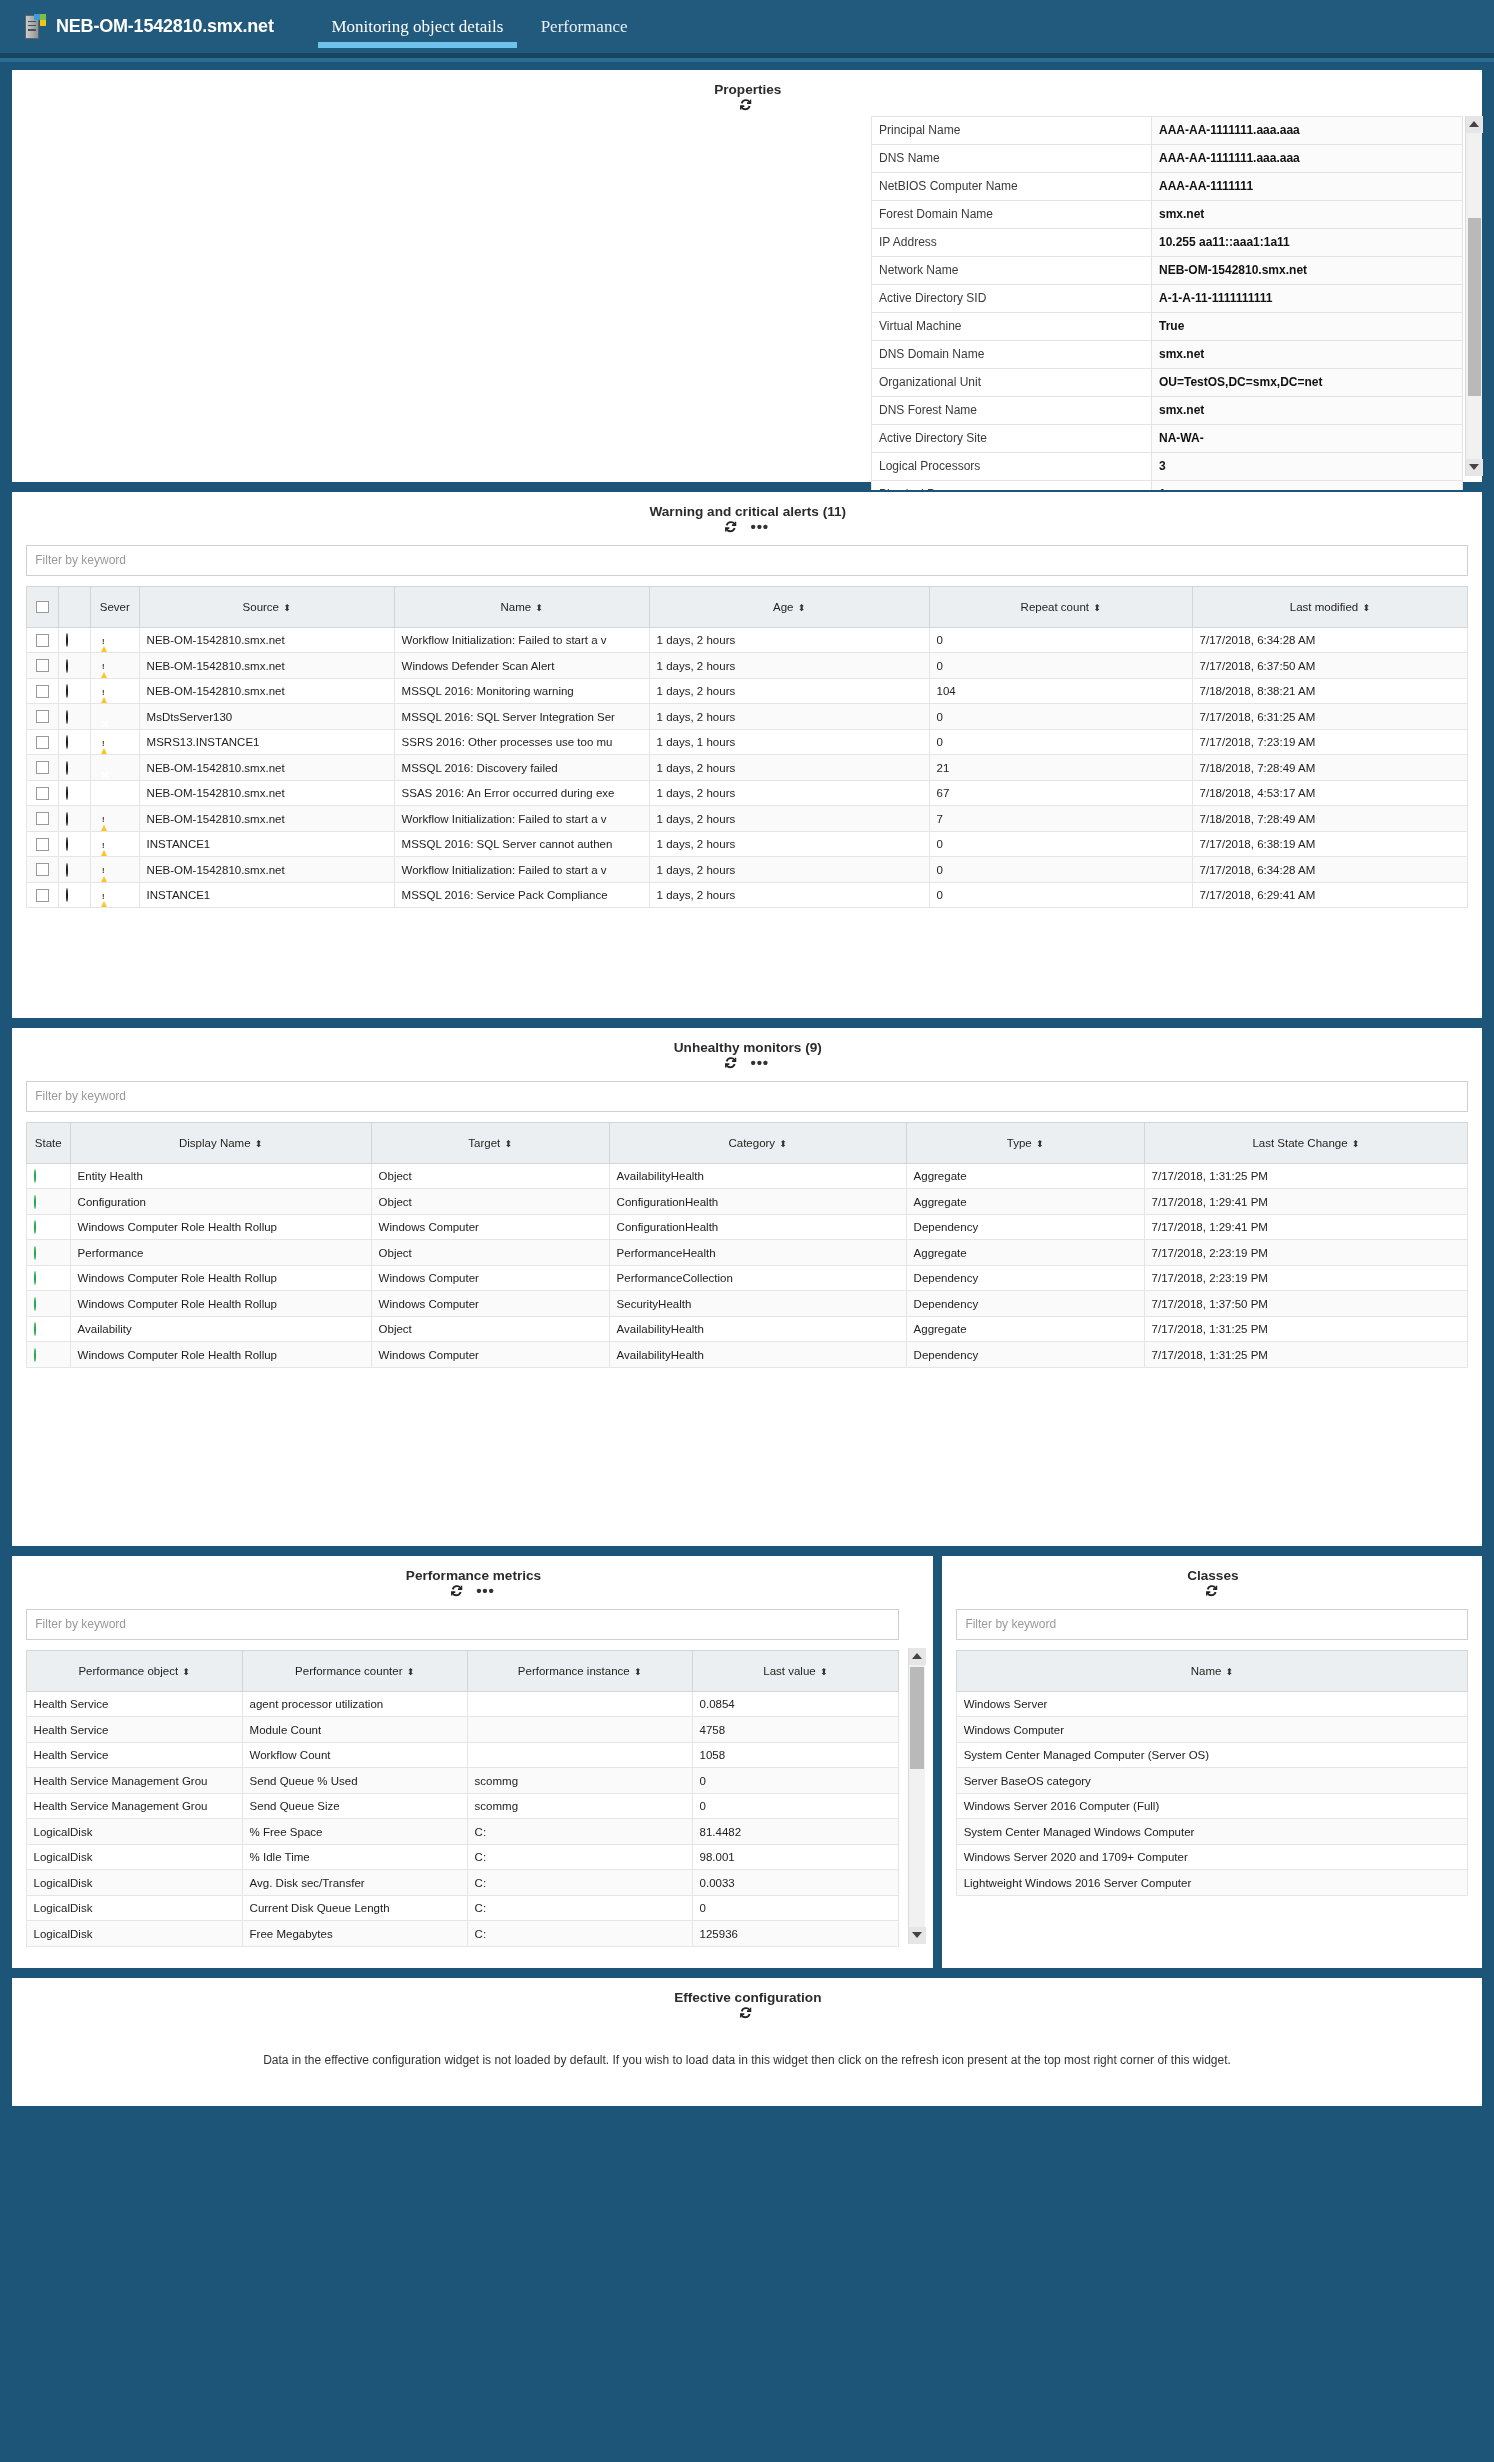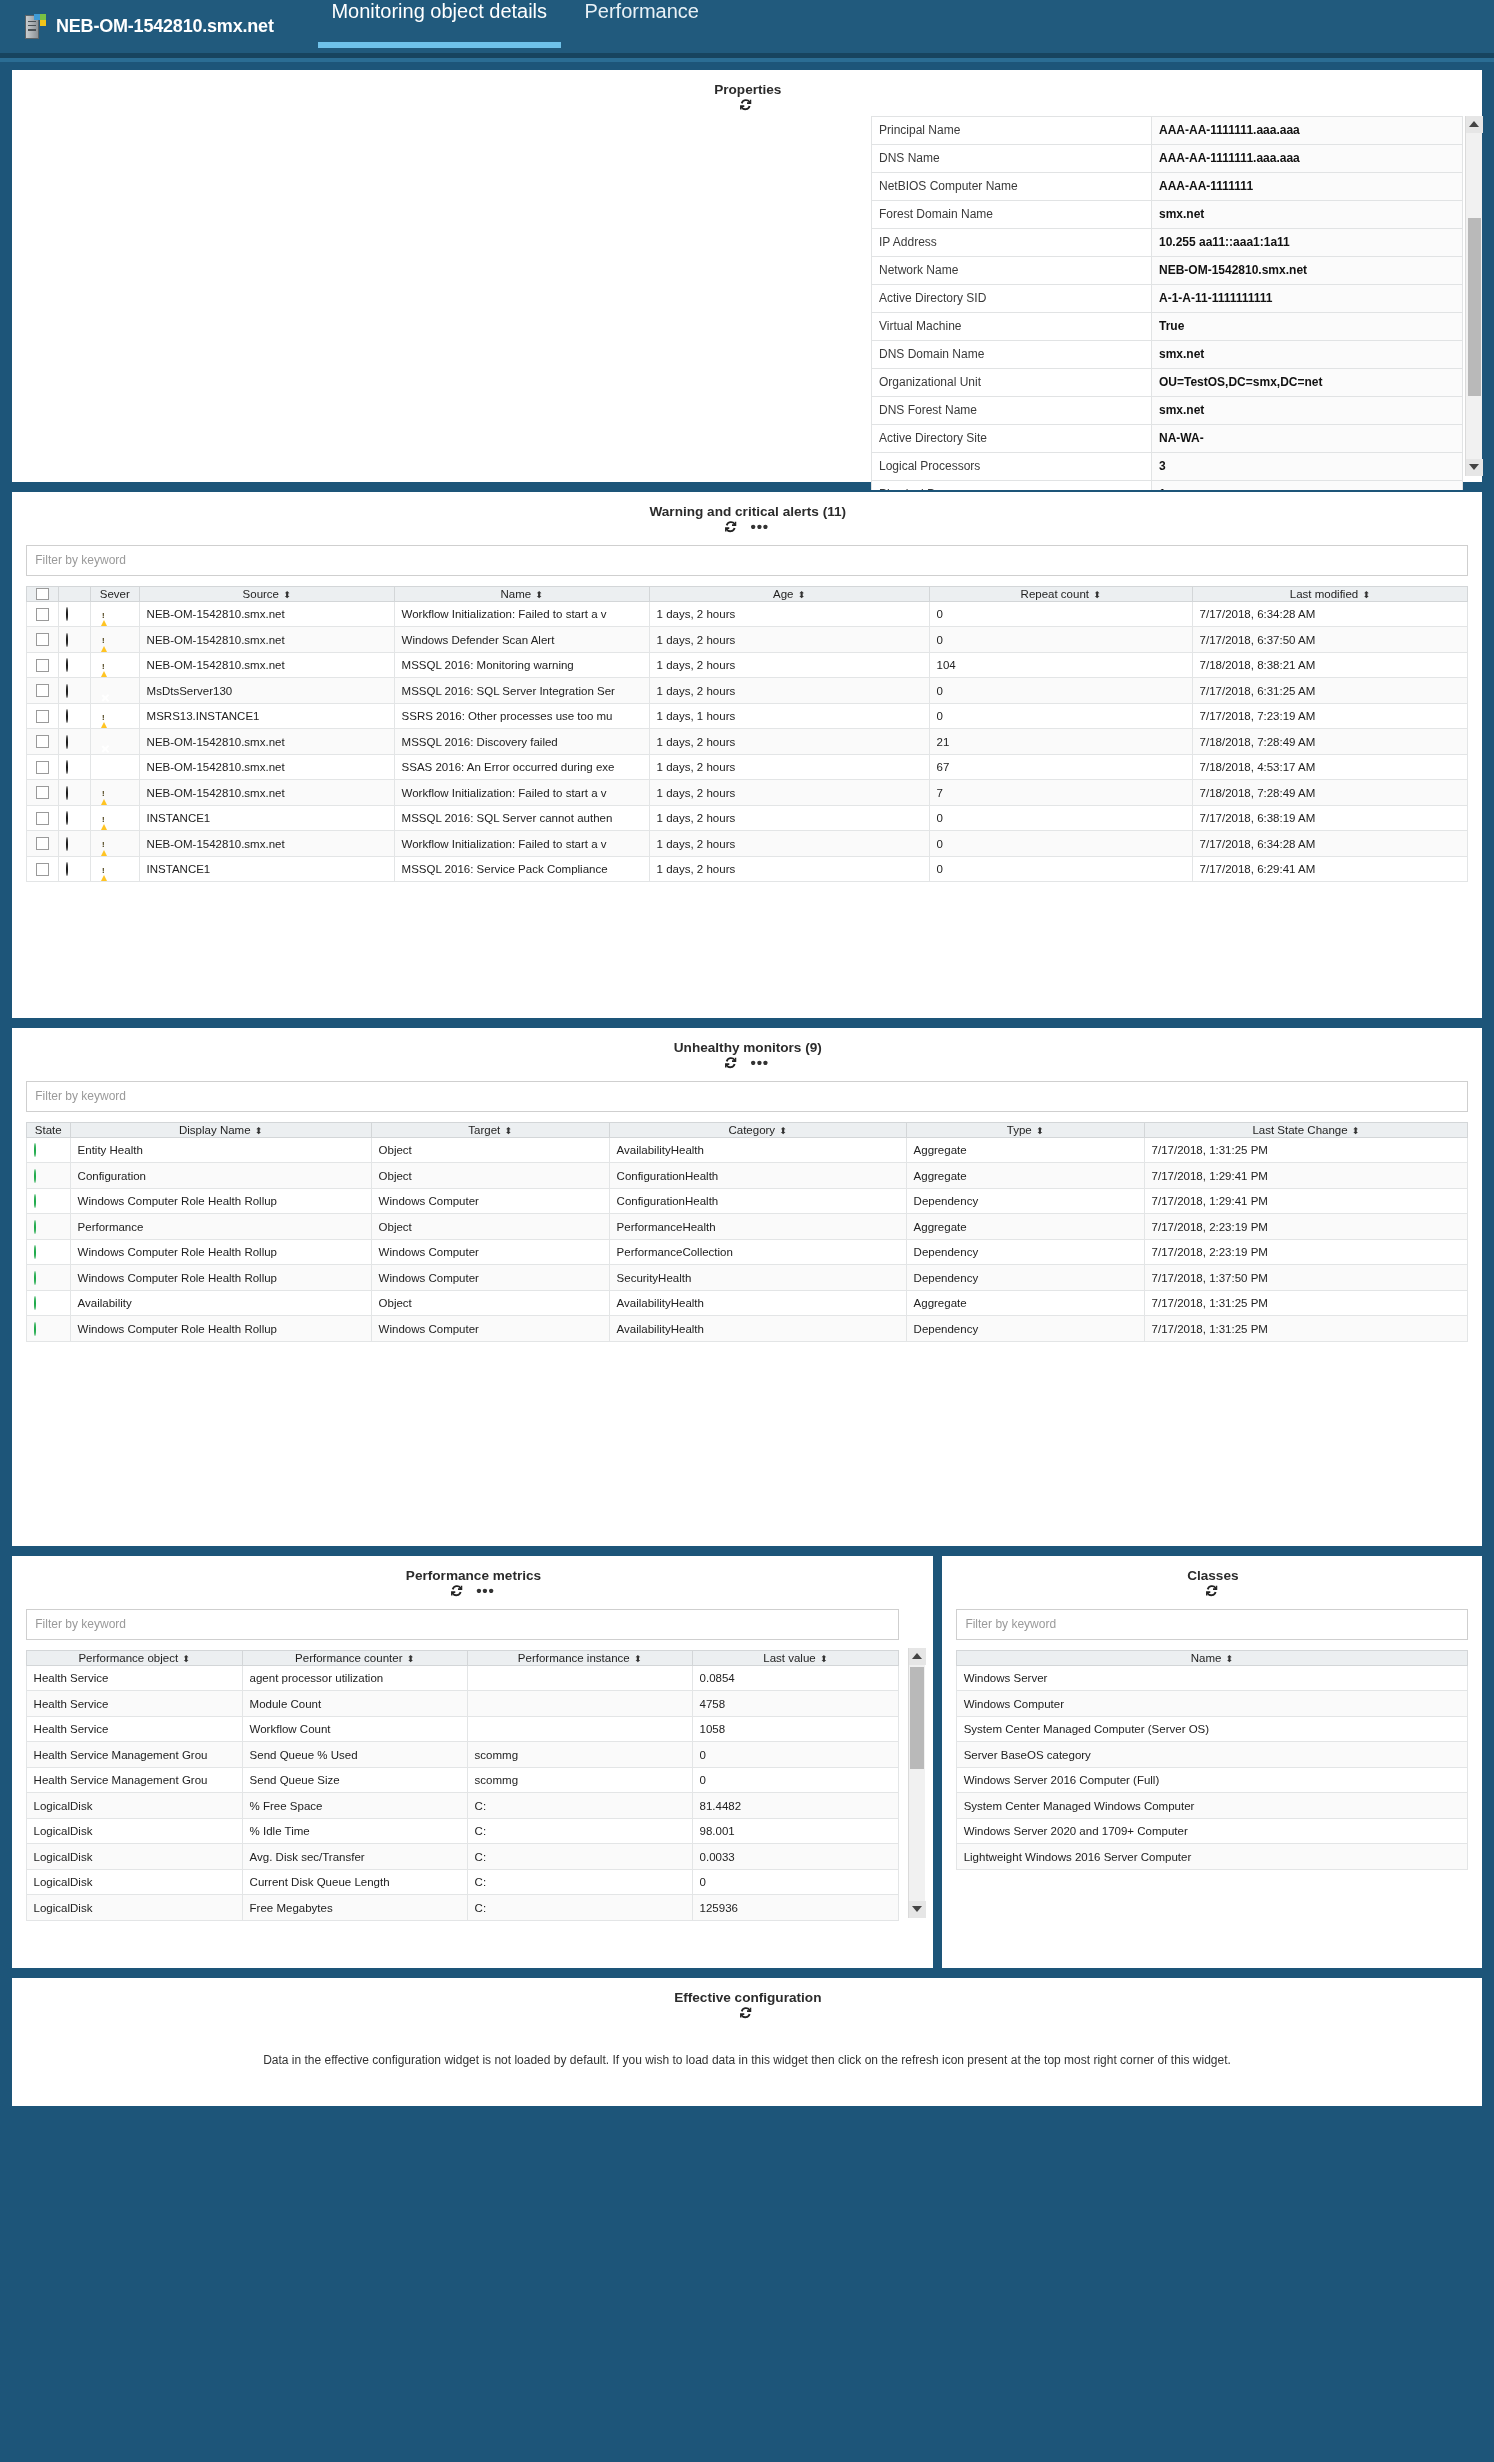--- a/index.html
+++ b/index.html
@@ -43,26 +43,27 @@
   .app-title {
     color: #ffffff;
     font-size: 18px;
     font-weight: bold;
     letter-spacing: -0.2px;
     white-space: nowrap;
   }
   .tabs { display:flex; align-items:stretch; height:100%; margin-left: 39px; }
   .tab {
     color: #e9f1f6;
-    font-size: 20px;
+    font-size: 17px;
     padding: 0 18.7px;
-    display: flex; align-items: flex-start;
+    display: flex; align-items: center;
     position: relative;
     white-space: nowrap;
     cursor: default;
+    font-family: Liberation Serif, serif;
   }
   .tab.active { color:#ffffff; }
   .tab.active::after {
     content:"";
     position:absolute; left:5.1px; right:5.1px; bottom: 5.1px;
     height: 6px; background:#6fc2ea;
   }
   .appbar-underline {
     height: 5.1px; background: #17445f;
   }
@@ -116,21 +117,21 @@
     font-size: 11.5px;
     color:#222;
     table-layout: fixed;
   }
   table.grid th {
     background:#eceff1;
     border: 0.8px solid #d3d6d8;
     font-weight: normal;
     font-size: 11.5px;
     color:#1f1f1f;
-    height: 15px;
+    height: 41px;
     padding: 0 5.1px;
     text-align:center;
     white-space: nowrap;
     overflow:hidden;
   }
   table.grid td {
     border: 0.8px solid #e3e5e6;
     height: 25.5px;
     padding: 0 6.8px;
     white-space: nowrap;

